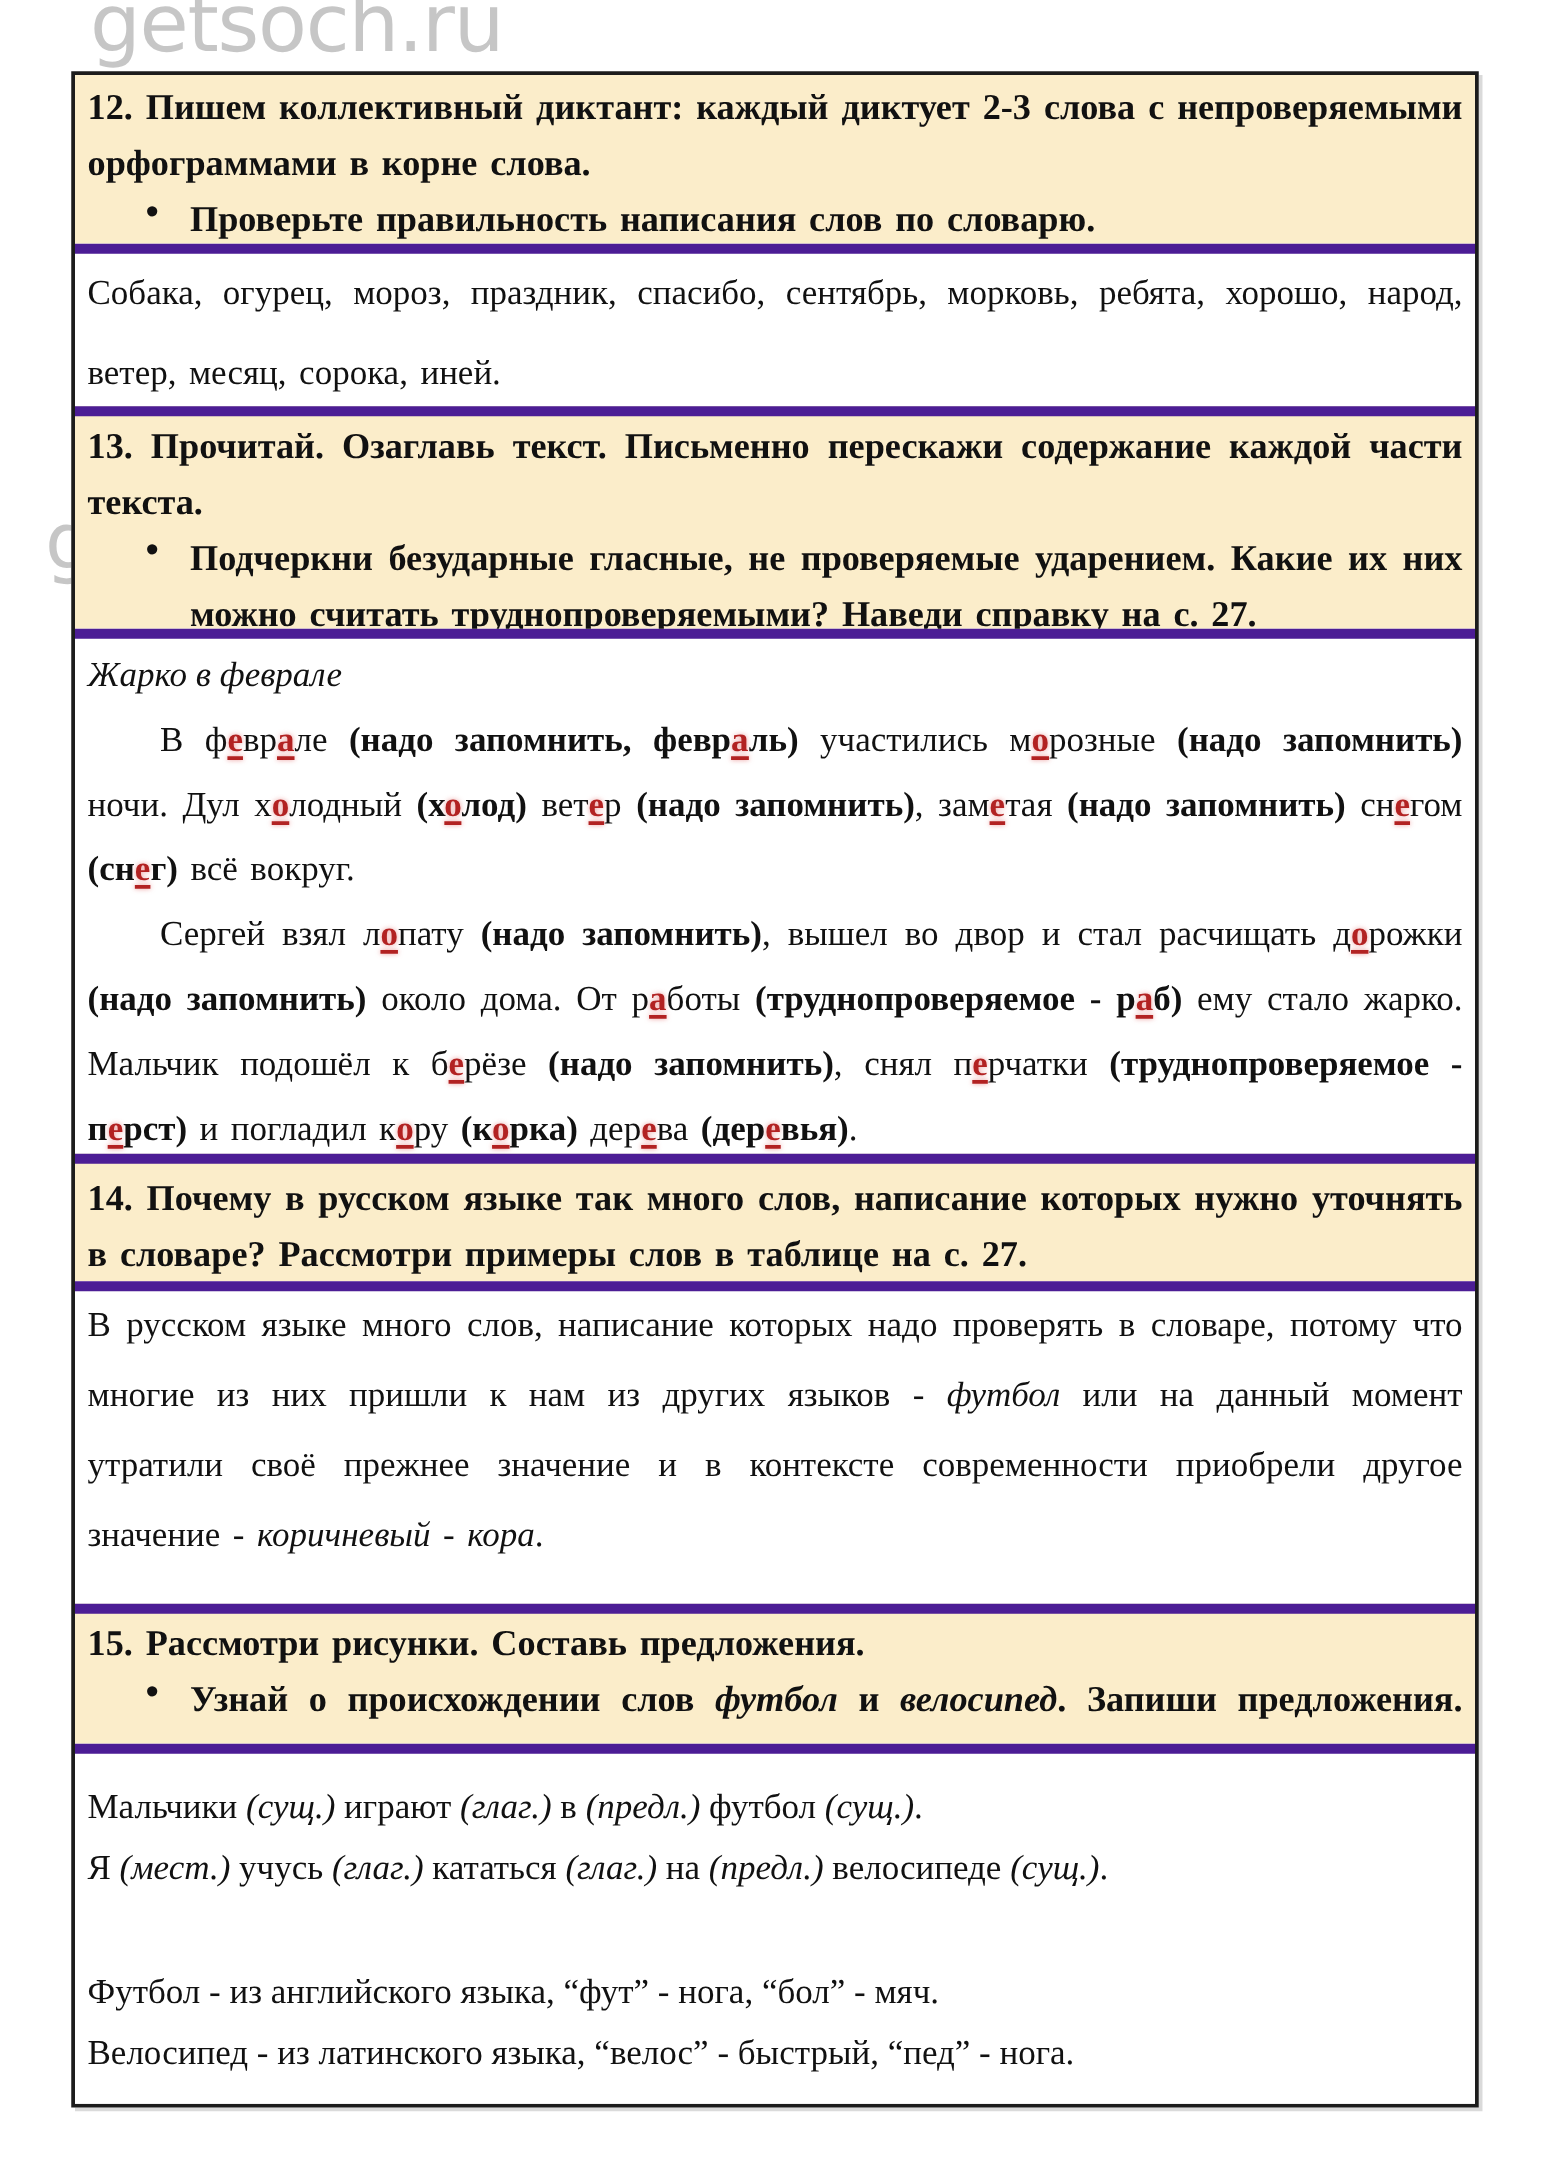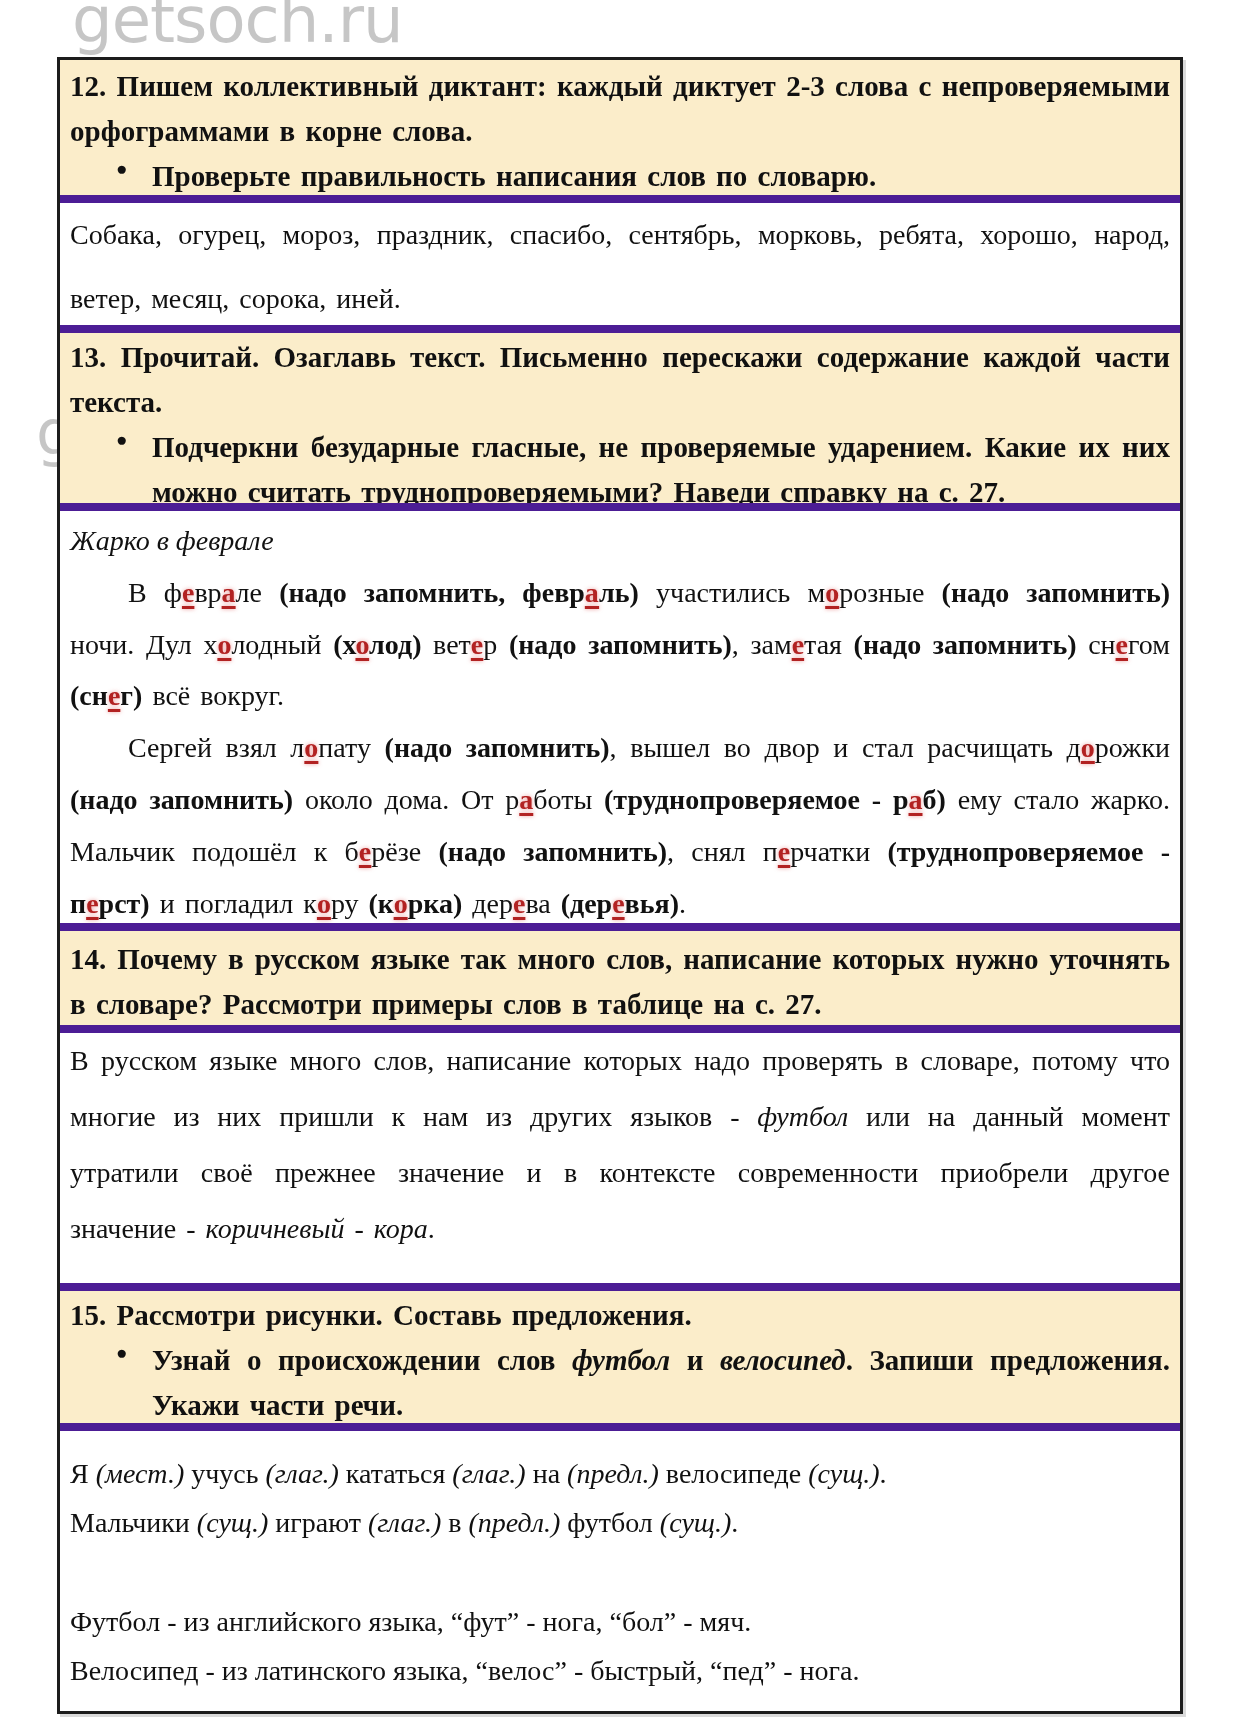--- a/index.html
+++ b/index.html
@@ -36,21 +36,21 @@
   .bullet{display:flex;padding-left:46px;}
   .bullet .dot{width:36px;flex:0 0 36px;font-size:19px;line-height:inherit;}
   .bullet .btext{flex:1;}
   
   .r1{height:135px;padding-top:4px;}
   .r2{height:130px;}
   .r3{height:178px;padding-top:2px;}
   .r4{height:420px;padding-top:2px;}
   .r5{height:102px;padding-top:6px;}
   .r6{height:258px;}
-  .r7{height:140px;padding-top:2px;}
+  .r7{height:112px;padding-top:2px;}
   .r8{height:288px;padding-top:18px;}
   .r2 p{margin:0;line-height:2.3;}
   .r4 p{margin:0;line-height:1.85;}
   .r4 .story-title{text-align:left;font-style:italic;font-weight:400;margin:2px 0 0 0;}
   .r4 .para{text-indent:58px;}
   .r6 p{margin:0;line-height:2.0;}
   .r8 p{margin:0;line-height:1.75;}
   .r8 .group2{margin-top:50px;}
   
   .seg-b{font-weight:700;}
@@ -126,20 +126,20 @@
       <p class="task-main just">15. Рассмотри рисунки. Составь предложения.</p>
       <div class="bullet">
         <span class="dot">●</span>
         <span class="btext just"><span class="seg-b">Узнай о происхождении слов </span><span class="seg-bi">футбол</span><span class="seg-b"> и </span><span class="seg-bi">велосипед</span><span class="seg-b">. Запиши предложения. Укажи части речи.</span></span>
       </div>
     </div>
   </div>
 
   <div class="row answer r8">
     <div class="txt">
+      <p><span>Мальчики </span><span class="seg-i">(сущ.)</span><span> играют </span><span class="seg-i">(глаг.)</span><span> в </span><span class="seg-i">(предл.)</span><span> футбол </span><span class="seg-i">(сущ.)</span><span>.</span></p>
       <p><span>Я </span><span class="seg-i">(мест.)</span><span> учусь </span><span class="seg-i">(глаг.)</span><span> кататься </span><span class="seg-i">(глаг.)</span><span> на </span><span class="seg-i">(предл.)</span><span> велосипеде </span><span class="seg-i">(сущ.)</span><span>.</span></p>
-      <p><span>Мальчики </span><span class="seg-i">(сущ.)</span><span> играют </span><span class="seg-i">(глаг.)</span><span> в </span><span class="seg-i">(предл.)</span><span> футбол </span><span class="seg-i">(сущ.)</span><span>.</span></p>
       <p class="group2">Футбол - из английского языка, “фут” - нога, “бол” - мяч.</p>
       <p>Велосипед - из латинского языка, “велос” - быстрый, “пед” - нога.</p>
     </div>
   </div>
 
 </div>
 
 </body></html>

